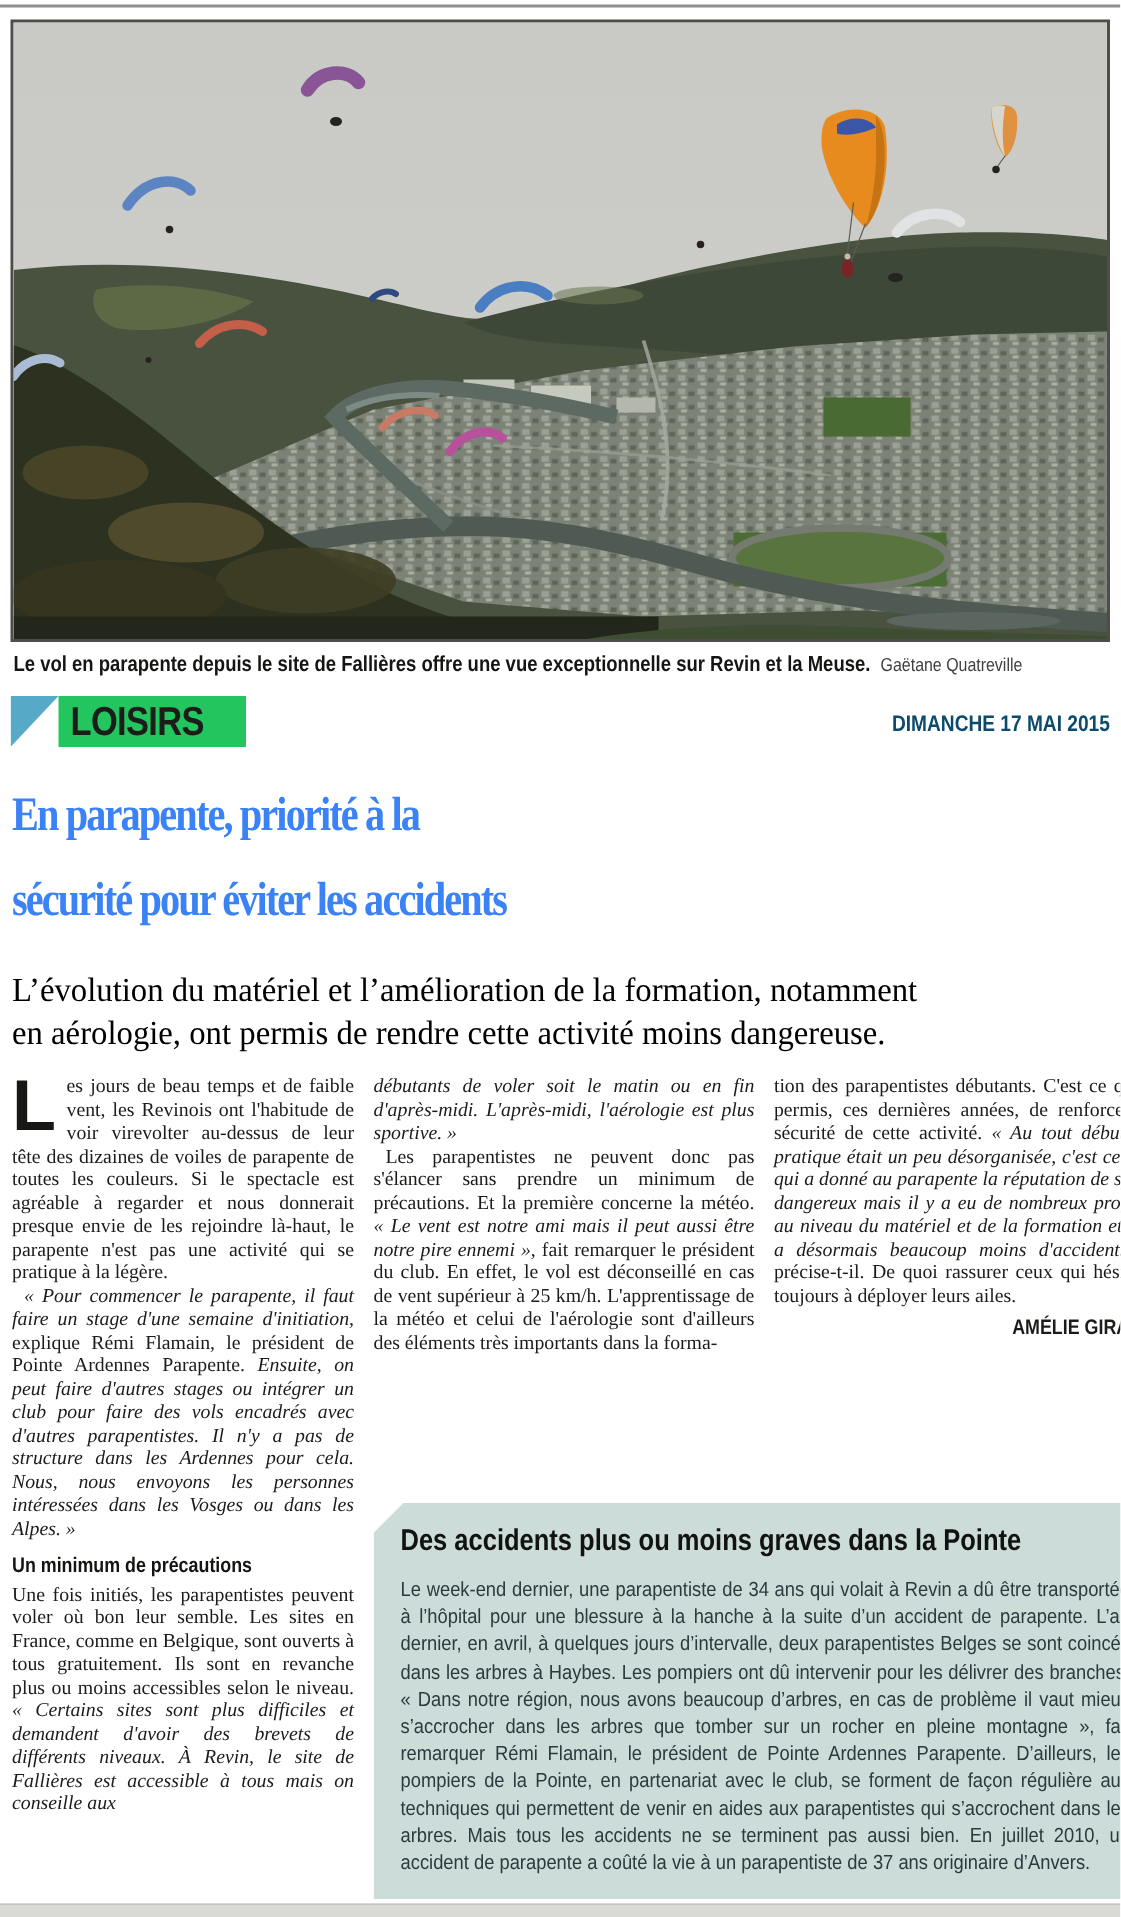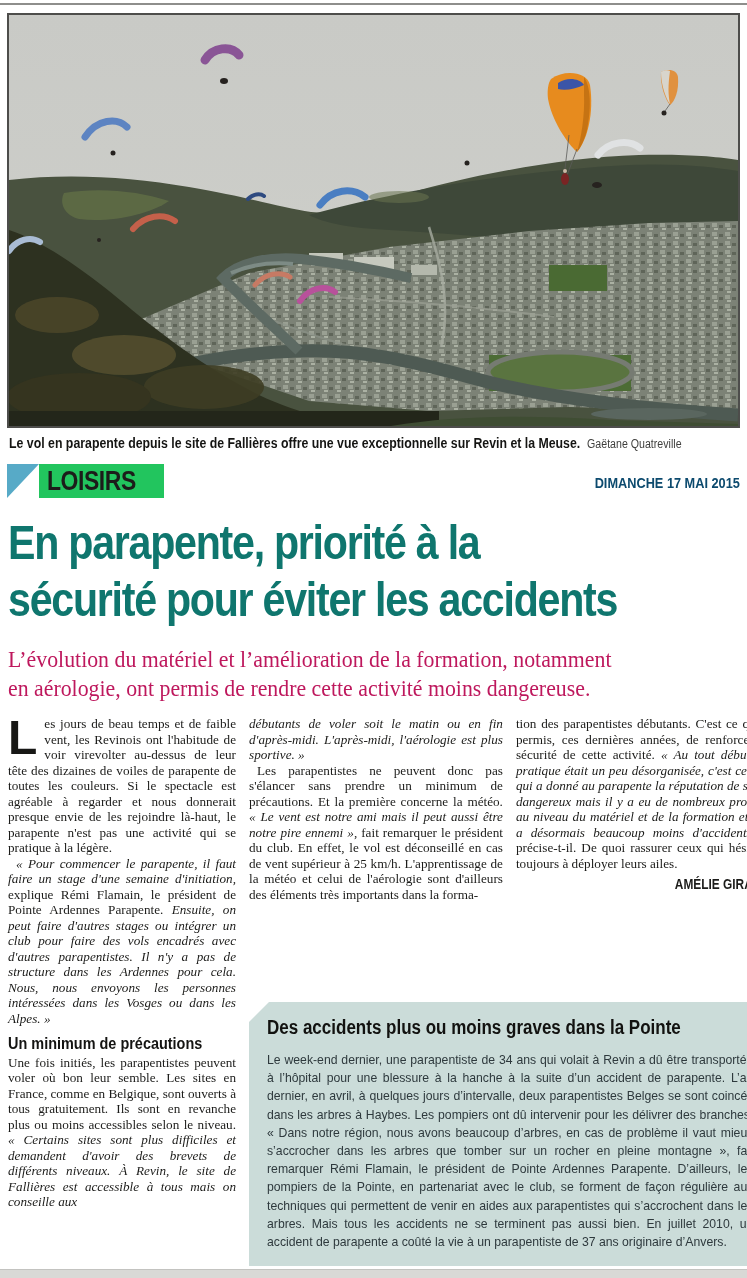--- a/index.html
+++ b/index.html
@@ -16,38 +16,38 @@
   .cap-credit{font-family:"Liberation Sans",sans-serif;font-size:12.5px;color:#3f3f3d;margin-left:4px;}
   
   .kicker-row{margin:12px 7px 0 7px;display:flex;justify-content:space-between;align-items:flex-start;height:36px;}
   .kicker{display:flex;align-items:stretch;height:34px;}
   .kicker-tri{width:32px;height:34px;background:#57aac7;clip-path:polygon(0 0,100% 0,0 100%);}
   .kicker-box{background:#22c55e;display:flex;align-items:center;padding:0 12px 0 8px;}
   .kicker-label{font-family:"Liberation Sans",sans-serif;font-weight:bold;font-size:27px;letter-spacing:-.5px;color:#1c1c1a;}
   .date{font-family:"Liberation Sans",sans-serif;font-weight:bold;font-size:15px;color:#0c4a6e;margin-top:10px;}
   .date .cond{transform-origin:100% 50%;}
   
-  h1{margin:14px 8px 0 8px;padding:0;font-family:Liberation Sans, sans-serif;font-weight:bold;
-     font-size:49px;line-height:57px;letter-spacing:-1.5px;color:#0f766e;}
+  h1{margin:14px 8px 0 8px;padding:0;font-family:Liberation Serif, serif;font-weight:bold;
+     font-size:32px;line-height:57px;letter-spacing:-1.5px;color:#3b82f6;}
   .hline{display:block;transform:scaleX(.84);transform-origin:0 50%;white-space:nowrap;}
-  .standfirst{margin:17px 8px 0 8px;font-size:22.5px;line-height:29px;color:#be185d;}
+  .standfirst{margin:17px 8px 0 8px;font-size:22.5px;line-height:29px;color:#000000;}
   .sfline{display:block;transform:scaleX(.97);transform-origin:0 50%;white-space:nowrap;}
   
   .body-grid{margin:13px 8px 0 8px;display:flex;gap:13px;}
   .col{font-size:13.2px;line-height:15.5px;text-align:justify;}
   .col1{width:228px;flex:none;}
   .right{flex:1;display:flex;flex-direction:column;}
   .right-cols{display:flex;gap:13px;height:272px;overflow:hidden;}
   .col2,.col3{flex:1;}
   .para{margin:0;text-indent:8px;}
   .para.first,.para.cont{text-indent:0;}
   .dropcap{float:left;font-family:"Liberation Sans",sans-serif;font-weight:bold;font-size:48px;
            line-height:38px;padding:3px 7px 0 0;color:#171715;}
   .subhead{margin:10px 0 3px 0;font-family:"Liberation Sans",sans-serif;font-weight:bold;
-           font-size:17px;color:#141412;}
+           font-size:14px;color:#141412;}
   .byline{text-align:right;margin-top:6px;font-family:"Liberation Sans",sans-serif;font-weight:bold;
           font-size:14px;color:#1c1c1a;}
   .byline .cond{transform-origin:100% 50%;}
   
   .factbox{margin-top:14px;background:#cbdcd9;clip-path:polygon(20px 0,100% 0,100% 100%,0 100%,0 20px);
            padding:12px 16px 12px 18px;box-sizing:border-box;min-height:264px;}
   .factbox-title{margin:2px 0 12px 0;font-family:"Liberation Sans",sans-serif;font-weight:bold;
                  font-size:20px;color:#121210;}
   .factbox-body{margin:0;font-family:"Liberation Sans",sans-serif;font-size:13.6px;line-height:18.2px;
                 color:#2e393d;text-align:justify;width:111%;transform:scaleX(.9);transform-origin:0 0;}

